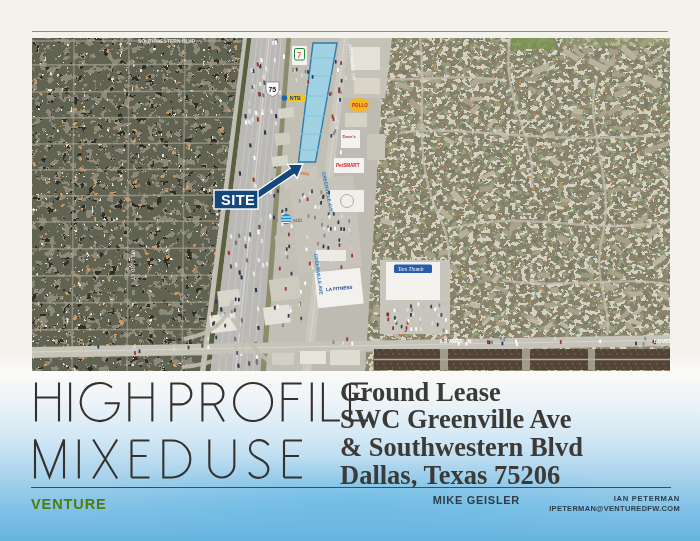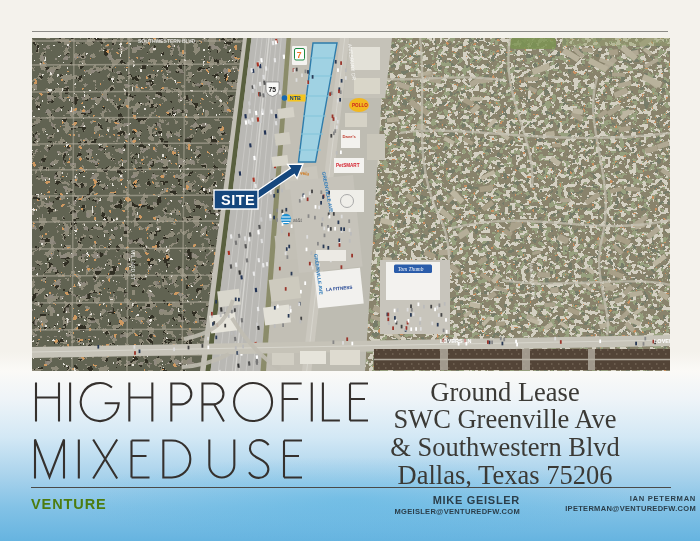--- a/index.html
+++ b/index.html
@@ -804,28 +804,27 @@
 </g>
 </svg>
 
 <svg width="380" height="110" viewBox="0 0 380 110" style="position:absolute;left:0px;top:381px;" xmlns="http://www.w3.org/2000/svg">
 <g stroke="#35312e" stroke-width="2.1" fill="none">
 <path d="M36,0 L36,39 M59,0 L59,39 M36,15 L59,15 M70.11,0 L70.11,39 M111.94,4.95 A19,19 0 1 0 118.72,20.7 L104.72,20.7 M129.33,0 L129.33,39 M152.33,0 L152.33,39 M129.33,15 L152.33,15 M171.33,0 L171.33,39 M171.33,1.05 L180.93,1.05 A10.4,10.4 0 0 1 180.93,21.85 L171.33,21.85 M202.44,0 L202.44,39 M202.44,1.05 L213.04,1.05 A10.4,10.4 0 0 1 213.04,21.85 L202.44,21.85 M214.04,21.85 L223.94,39 M272.06,19.5 A19,19 0 1 1 234.06,19.5 A19,19 0 1 1 272.06,19.5 M282.67,0 L282.67,39 M282.67,1.05 L301.67,1.05 M282.67,16.5 L298.17,16.5 M311.78,0 L311.78,39 M322.89,0 L322.89,37.95 L339.89,37.95 M350,1.05 L350,37.95 M350,1.05 L368,1.05 M350,16.5 L365,16.5 M350,37.95 L368,37.95" transform="translate(0,1.5)"></path>
 <path d="M35,39 L35,0 L49.5,37.5 L64,0 L64,39 M78.83,0 L78.83,39 M93.17,0 L117.17,39 M117.17,0 L93.17,39 M131.5,1.05 L131.5,37.95 M131.5,1.05 L149.5,1.05 M131.5,16.5 L146.5,16.5 M131.5,37.95 L149.5,37.95 M163.33,0 L163.33,39 M163.33,1.05 L171.88,1.05 A18.45,18.45 0 0 1 171.88,37.95 L163.33,37.95 M209.33,0 L209.33,25.5 A12.5,12.5 0 0 0 234.33,25.5 L234.33,0 M268.67,5.5 C265.67,1.8 262.17,0.6 259.17,0.6 C253.37,0.6 249.97,4.2 249.97,9.2 C249.97,14.6 254.97,17.2 259.17,19.2 C263.77,21.4 268.37,24.2 268.37,29.4 C268.37,34.8 263.67,38.4 258.67,38.4 C254.37,38.4 250.97,36.4 249.07,32.8 M284,1.05 L284,37.95 M284,1.05 L302,1.05 M284,16.5 L299,16.5 M284,37.95 L302,37.95" transform="translate(0,58.5)"></path>
 </g>
 </svg>
 
-<div class="serif" style="position:absolute;right:30px;top:378.5px;width:330px;text-align:center;font-size:26.5px;line-height:27.7px;color:#3b3a36;">
+<div class="serif" style="position:absolute;right:30px;top:378.5px;width:330px;text-align:left;font-size:26.5px;line-height:27.7px;color:#3b3a36;font-weight:bold;">
 Ground Lease<br>SWC Greenville Ave<br>&amp; Southwestern Blvd<br>Dallas, Texas 75206</div>
 
 <div style="position:absolute;left:31px;top:487px;width:640px;height:1px;background:#4a4a48;"></div>
 
 <div style="position:absolute;left:31px;top:496px;font-size:14.5px;font-weight:bold;letter-spacing:0.9px;color:#4d7c0f;">VENTURE</div>
 
 <div style="position:absolute;left:320px;top:493.5px;width:200px;text-align:right;color:#2b3e4a;">
 <div style="font-size:11px;font-weight:bold;letter-spacing:0.7px;">MIKE GEISLER</div>
-<div style="font-size:7.5px;font-weight:bold;letter-spacing:0.3px;margin-top:1.5px;">MGEISLER@VENTUREDFW.COM</div>
 </div>
 
-<div style="position:absolute;left:496px;top:493.5px;width:200px;text-align:right;color:#2b3e4a;">
+<div style="position:absolute;left:480px;top:493.5px;width:200px;text-align:right;color:#2b3e4a;">
 <div style="font-size:7.6px;font-weight:bold;letter-spacing:0.7px;">IAN PETERMAN</div>
 <div style="font-size:7.5px;font-weight:bold;letter-spacing:0.3px;margin-top:1.5px;margin-left:36px;">IPETERMAN@VENTUREDFW.COM</div>
 </div>
 
 </body></html>

